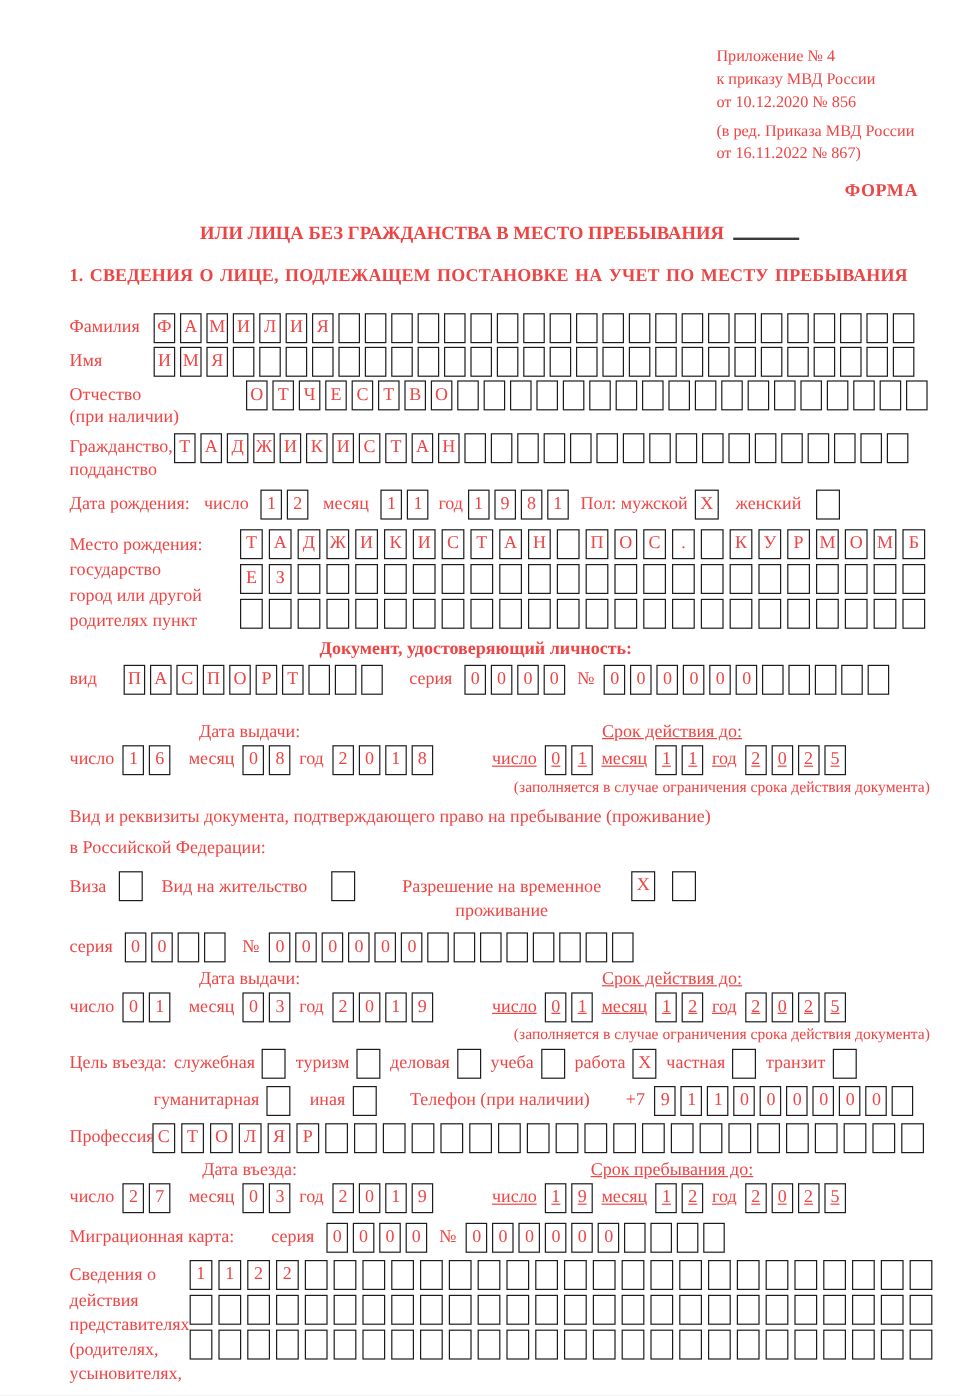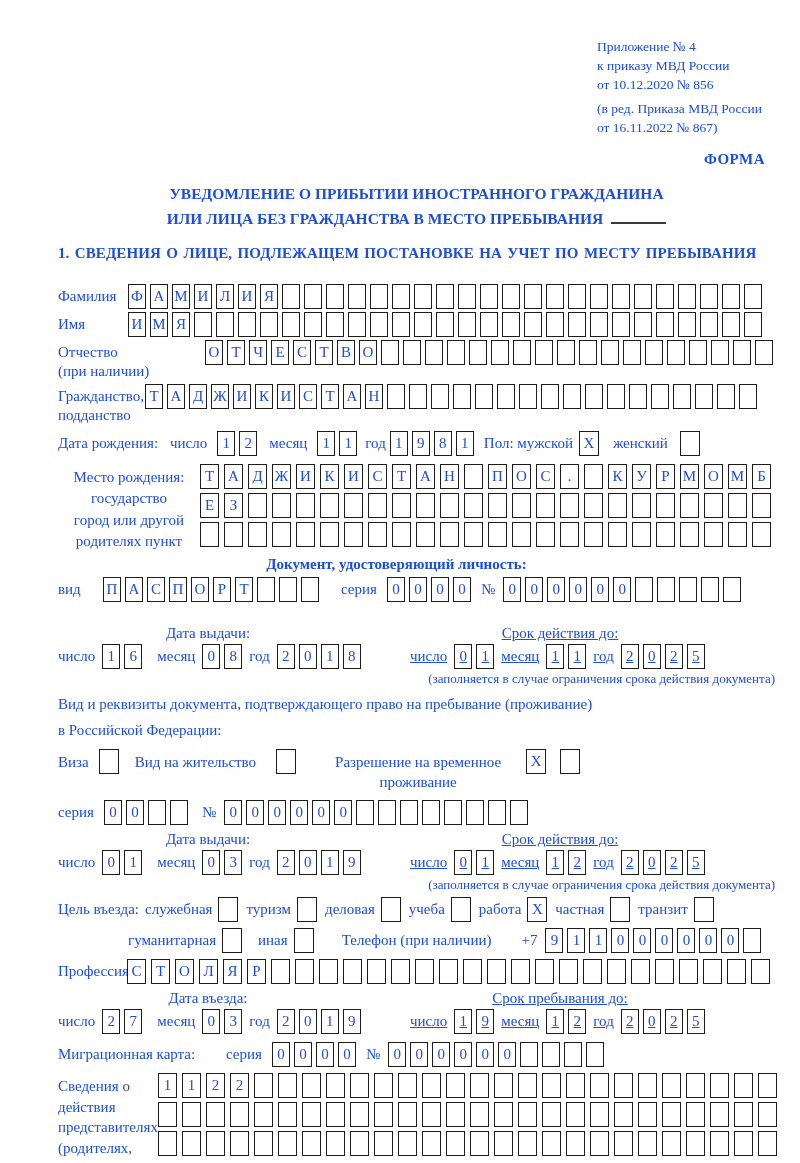--- a/index.html
+++ b/index.html
@@ -1,20 +1,20 @@
 <!DOCTYPE html>
 <html><head>
 <meta charset="utf-8">
 <style>
   html,body{margin:0;padding:0;background:#e8e8e8;}
   .page{
     width:800px;height:1163px;margin:0 auto;background:#ffffff;
     box-sizing:border-box;padding:38px 25px 0 58px;
     font-family:"Liberation Serif","DejaVu Serif",serif;
-    color:#1d4ed8;font-size:15px;position:relative;overflow:hidden;
+    color:#ef4444;font-size:15px;position:relative;overflow:hidden;
   }
   .apx{width:170px;margin-left:auto;margin-right:8px;line-height:1.4;font-size:13.5px;}
   .apx .l{white-space:nowrap;}
   .apx .rev{margin-top:5px;}
   .forma{text-align:right;margin:14px 10px 14px 0;font-weight:bold;font-size:15px;letter-spacing:.5px;}
   .title{text-align:center;font-weight:bold;font-size:15.5px;line-height:1.55;margin-bottom:14px;}
   .blank{display:inline-block;width:55px;border-bottom:2px solid #3a3a3a;margin-left:8px;height:1em;vertical-align:baseline;}
   .sec{font-weight:bold;font-size:15px;letter-spacing:.1px;word-spacing:1.5px;margin-bottom:22px;white-space:nowrap;}
   .frow{display:flex;align-items:flex-start;margin-bottom:3px;}
   .lab{line-height:19px;padding-top:3px;}
@@ -54,21 +54,20 @@
     <div class="l">от 10.12.2020 № 856</div>
     <div class="rev">
       <div class="l">(в ред. Приказа МВД России</div>
       <div class="l">от 16.11.2022 № 867)</div>
     </div>
   </div>
 
   <div class="forma">ФОРМА</div>
 
   <div class="title">
-    <div>УВЕДОМЛЕНИЕ О ПРИБЫТИИ ИНОСТРАННОГО ГРАЖДАНИНА</div>
     <div><span>ИЛИ ЛИЦА БЕЗ ГРАЖДАНСТВА В МЕСТО ПРЕБЫВАНИЯ</span><span class="blank"></span></div>
   </div>
 
   <div class="sec">1. СВЕДЕНИЯ О ЛИЦЕ, ПОДЛЕЖАЩЕМ ПОСТАНОВКЕ НА УЧЕТ ПО МЕСТУ ПРЕБЫВАНИЯ</div>
 
   <div class="frow">
     <div class="lab" style="width:70px;">Фамилия</div>
     <div class="cells">
         <span class="cell">Ф</span>
         <span class="cell">А</span>
@@ -232,21 +231,21 @@
     <span class="cells cb" style="margin:0 14px 0 6px;">
         <span class="cell">X</span>
       </span>
     <span class="t">женский</span>
     <span class="cells cb" style="margin-left:12px;">
         <span class="cell"></span>
       </span>
   </div>
 
   <div class="frow">
-    <div class="lab" style="width:142px;line-height:21.5px;text-align:center;">
+    <div class="lab" style="width:142px;line-height:21.5px;">
       <div>Место рождения:</div>
       <div>государство</div>
       <div>город или другой</div>
       <div>родителях пункт</div>
     </div>
     <div class="stack">
       <div class="cells wide">
           <span class="cell">Т</span>
           <span class="cell">А</span>
           <span class="cell">Д</span>

